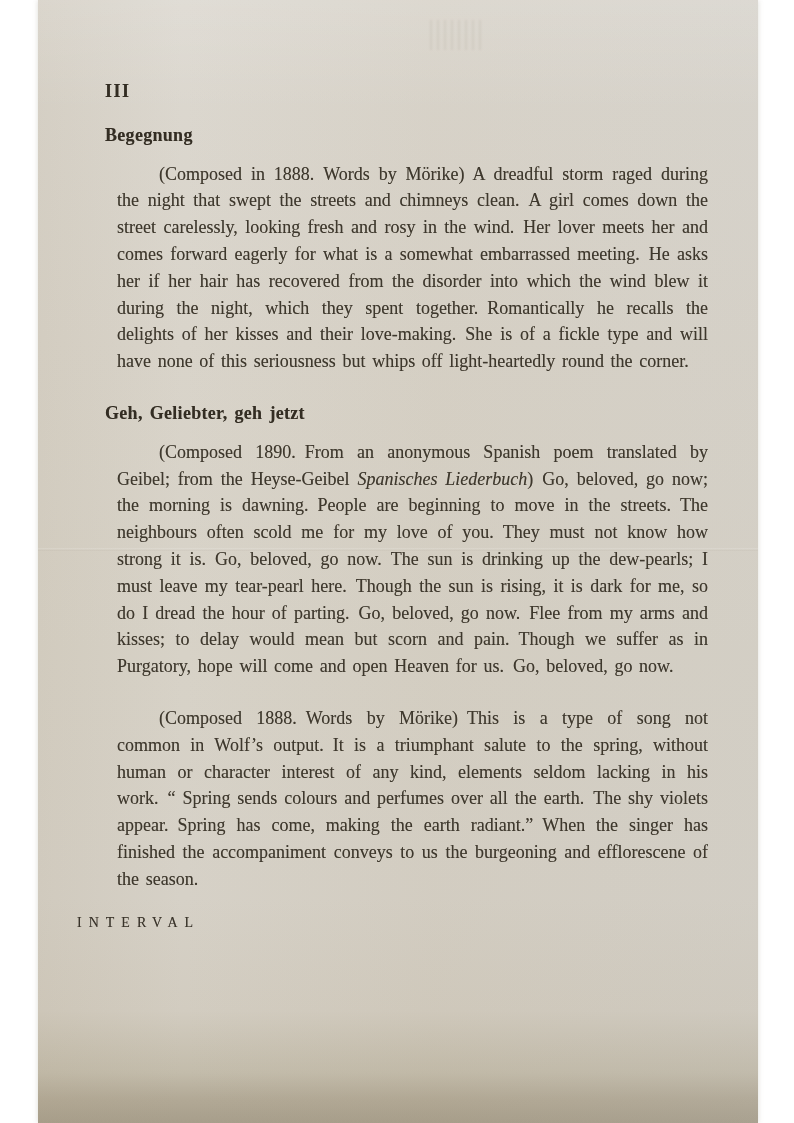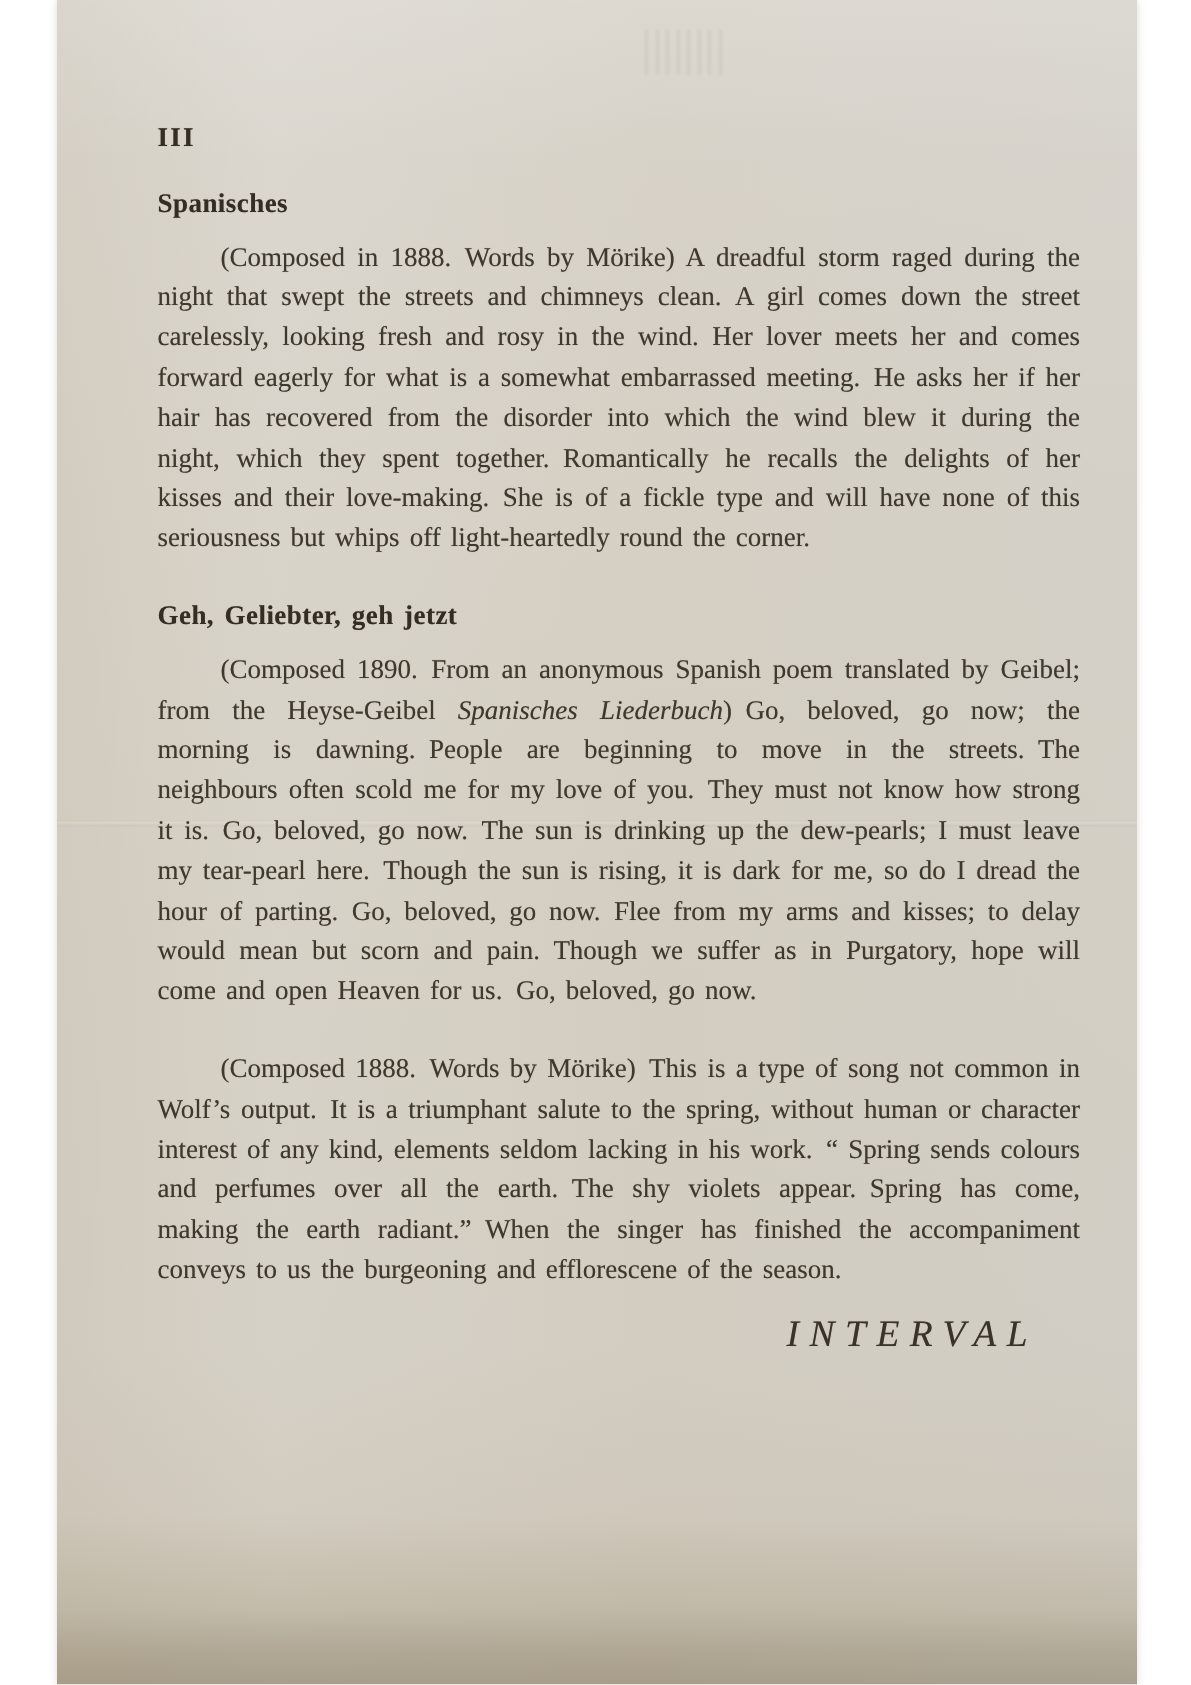--- a/index.html
+++ b/index.html
@@ -70,48 +70,47 @@
   .song { margin-top: 25px; }
   .song.first { margin-top: 17px; }
   .song h2 {
     font-size: 18px;
     font-weight: bold;
     margin: 0 0 9px 0;
     color: #332d23;
     letter-spacing: 0.3px;
     text-align: left;
   }
-  .song p { margin: 0; text-indent: 42px; }
+  .song p { margin: 12px; text-indent: 42px; }
   .book-title { font-style: italic; }
 
   .interval {
     margin-top: 17px;
-    text-align: right;
-    font-style: italic;
-    font-size: 25px;
+    text-align: left;
+    font-size: 14px;
     letter-spacing: 7px;
     color: #39332a;
     transform: translateX(-28px);
   }
 </style>
 </head>
 <body>
 
 <div class="paper">
   <div class="pencil-mark"></div>
   <div class="crease"></div>
 
   <div class="content">
 
     <div class="page-header">
       <span class="section-number">III</span>
     </div>
 
     <section class="song first">
-      <h2>Spanisches</h2>
+      <h2>Begegnung</h2>
       <p>(Composed in 1888. Words by Mörike) A dreadful storm raged during the night that swept the streets and chimneys clean. A girl comes down the street carelessly, looking fresh and rosy in the wind. Her lover meets her and comes forward eagerly for what is a somewhat embarrassed meeting. He asks her if her hair has recovered from the disorder into which the wind blew it during the night, which they spent together. Romantically he recalls the delights of her kisses and their love-making. She is of a fickle type and will have none of this seriousness but whips off light-heartedly round the corner.</p>
     </section>
 
     <section class="song">
       <h2>Geh, Geliebter, geh jetzt</h2>
       <p><span>(Composed 1890. From an anonymous Spanish poem translated by Geibel; from the Heyse-Geibel </span><span class="book-title">Spanisches Liederbuch</span><span>) Go, beloved, go now; the morning is dawning. People are beginning to move in the streets. The neighbours often scold me for my love of you. They must not know how strong it is. Go, beloved, go now. The sun is drinking up the dew-pearls; I must leave my tear-pearl here. Though the sun is rising, it is dark for me, so do I dread the hour of parting. Go, beloved, go now. Flee from my arms and kisses; to delay would mean but scorn and pain. Though we suffer as in Purgatory, hope will come and open Heaven for us. Go, beloved, go now.</span></p>
     </section>
 
     <section class="song">
       <p>(Composed 1888. Words by Mörike) This is a type of song not common in Wolf’s output. It is a triumphant salute to the spring, without human or character interest of any kind, elements seldom lacking in his work. “ Spring sends colours and perfumes over all the earth. The shy violets appear. Spring has come, making the earth radiant.” When the singer has finished the accompaniment conveys to us the burgeoning and efflorescene of the season.</p>

